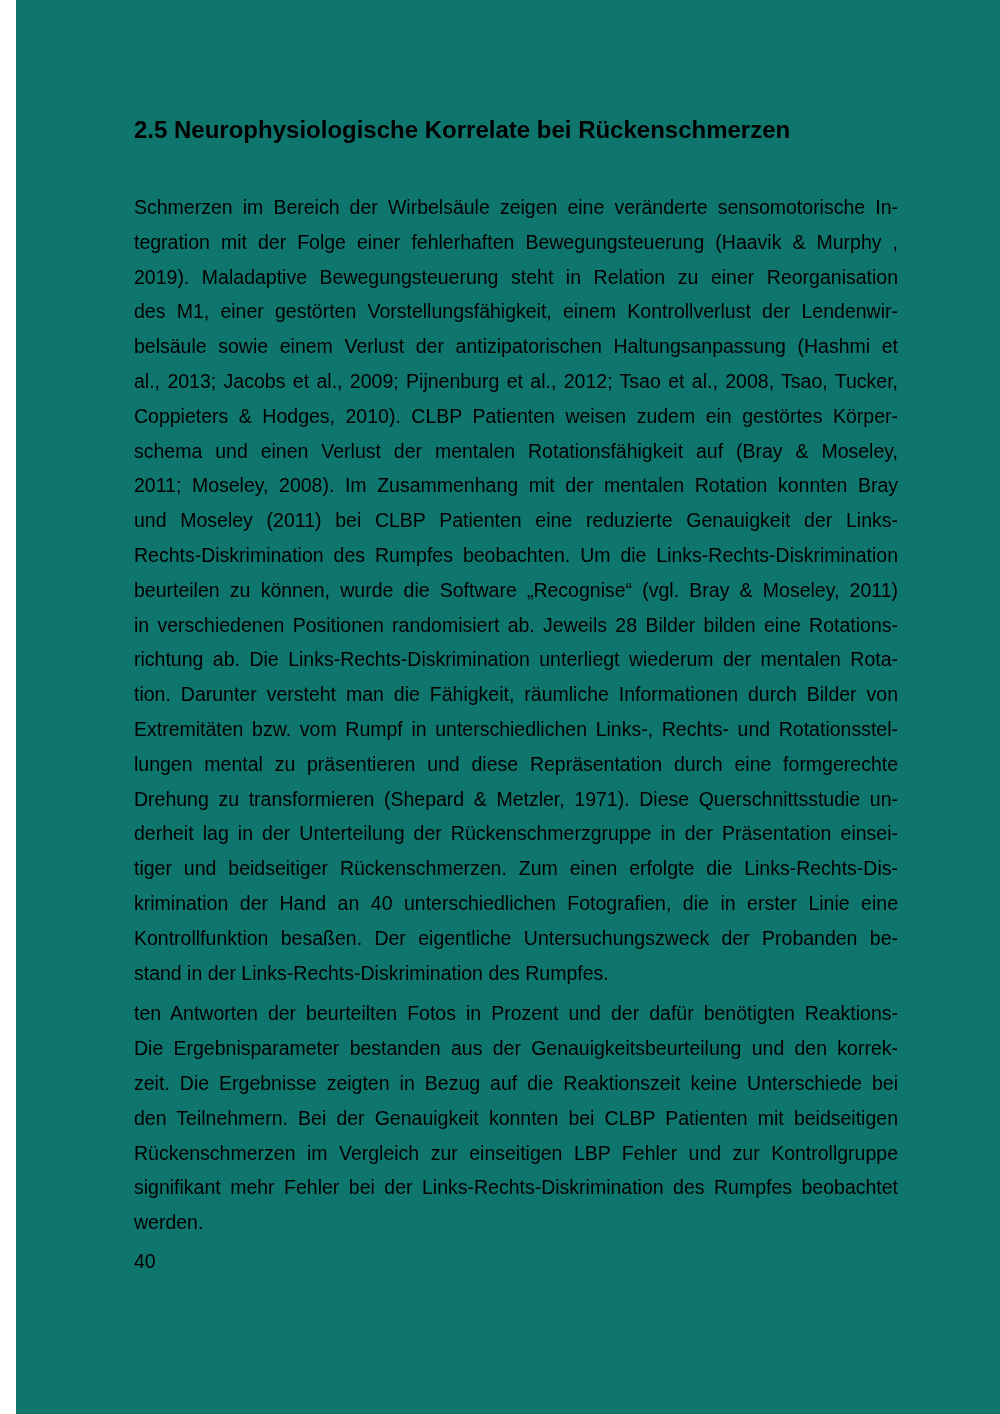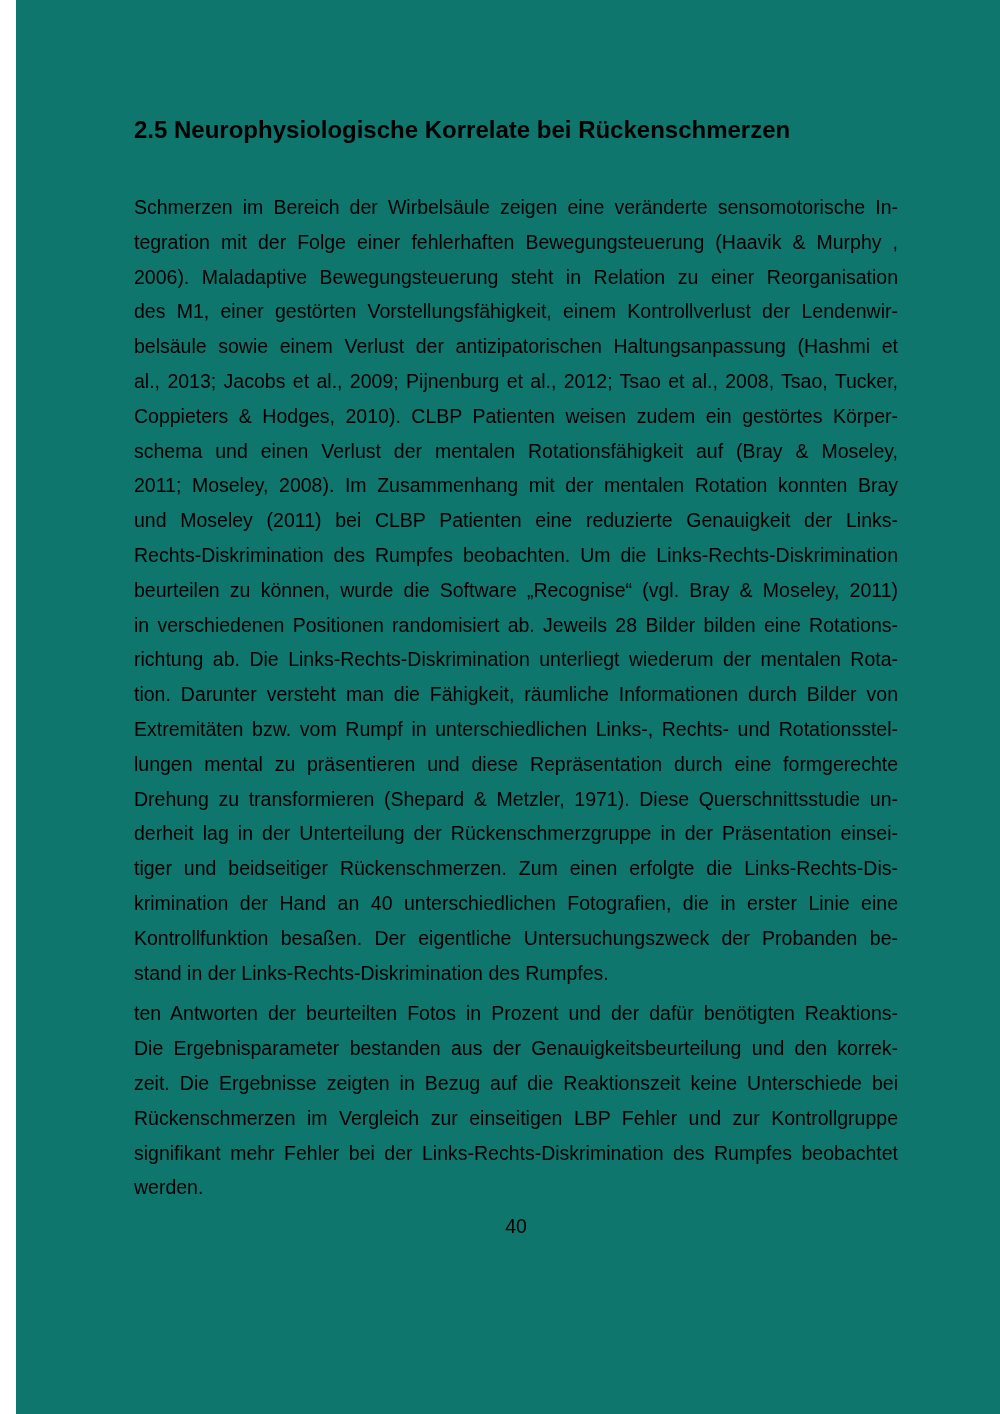--- a/index.html
+++ b/index.html
@@ -35,34 +35,34 @@
     text-justify: inter-word;
     white-space: normal;
   }
   .line.last {
     text-align-last: left;
   }
   .page-number {
     margin-top: 4px;
     font-size: 19.5px;
     line-height: 34.8px;
-    text-align: center;
+    text-align: left;
   }
 </style>
 </head>
 <body>
 
 <div class="page" style="background: #0f766e; color: rgb(0, 0, 0); margin-left: 16px;">
   <h1 class="heading">2.5 Neurophysiologische Korrelate bei Rückenschmerzen</h1>
 
   <div>
       <div class="paragraph">
         <div class="line">Schmerzen im Bereich der Wirbelsäule zeigen eine veränderte sensomotorische In-</div>
         <div class="line">tegration mit der Folge einer fehlerhaften Bewegungsteuerung (Haavik &amp; Murphy ,</div>
-        <div class="line">2006). Maladaptive Bewegungsteuerung steht in Relation zu einer Reorganisation</div>
+        <div class="line">2019). Maladaptive Bewegungsteuerung steht in Relation zu einer Reorganisation</div>
         <div class="line">des M1, einer gestörten Vorstellungsfähigkeit, einem Kontrollverlust der Lendenwir-</div>
         <div class="line">belsäule sowie einem Verlust der antizipatorischen Haltungsanpassung (Hashmi et</div>
         <div class="line">al., 2013; Jacobs et al., 2009; Pijnenburg et al., 2012; Tsao et al., 2008, Tsao, Tucker,</div>
         <div class="line">Coppieters &amp; Hodges, 2010). CLBP Patienten weisen zudem ein gestörtes Körper-</div>
         <div class="line">schema und einen Verlust der mentalen Rotationsfähigkeit auf (Bray &amp; Moseley,</div>
         <div class="line">2011; Moseley, 2008). Im Zusammenhang mit der mentalen Rotation konnten Bray</div>
         <div class="line">und Moseley (2011) bei CLBP Patienten eine reduzierte Genauigkeit der Links-</div>
         <div class="line">Rechts-Diskrimination des Rumpfes beobachten. Um die Links-Rechts-Diskrimination</div>
         <div class="line">beurteilen zu können, wurde die Software „Recognise“ (vgl. Bray &amp; Moseley, 2011)</div>
         <div class="line">in verschiedenen Positionen randomisiert ab. Jeweils 28 Bilder bilden eine Rotations-</div>
@@ -74,20 +74,21 @@
         <div class="line">derheit lag in der Unterteilung der Rückenschmerzgruppe in der Präsentation einsei-</div>
         <div class="line">tiger und beidseitiger Rückenschmerzen. Zum einen erfolgte die Links-Rechts-Dis-</div>
         <div class="line">krimination der Hand an 40 unterschiedlichen Fotografien, die in erster Linie eine</div>
         <div class="line">Kontrollfunktion besaßen. Der eigentliche Untersuchungszweck der Probanden be-</div>
         <div class="line last">stand in der Links-Rechts-Diskrimination des Rumpfes.</div>
       </div>
       <div class="paragraph">
         <div class="line">ten Antworten der beurteilten Fotos in Prozent und der dafür benötigten Reaktions-</div>
         <div class="line">Die Ergebnisparameter bestanden aus der Genauigkeitsbeurteilung und den korrek-</div>
         <div class="line">zeit. Die Ergebnisse zeigten in Bezug auf die Reaktionszeit keine Unterschiede bei</div>
+        <div class="line">den Teilnehmern. Bei der Genauigkeit konnten bei CLBP Patienten mit beidseitigen</div>
         <div class="line">Rückenschmerzen im Vergleich zur einseitigen LBP Fehler und zur Kontrollgruppe</div>
         <div class="line">signifikant mehr Fehler bei der Links-Rechts-Diskrimination des Rumpfes beobachtet</div>
         <div class="line last">werden.</div>
       </div>
     </div>
 
   <div class="page-number">40</div>
 </div>
 
 </body></html>

